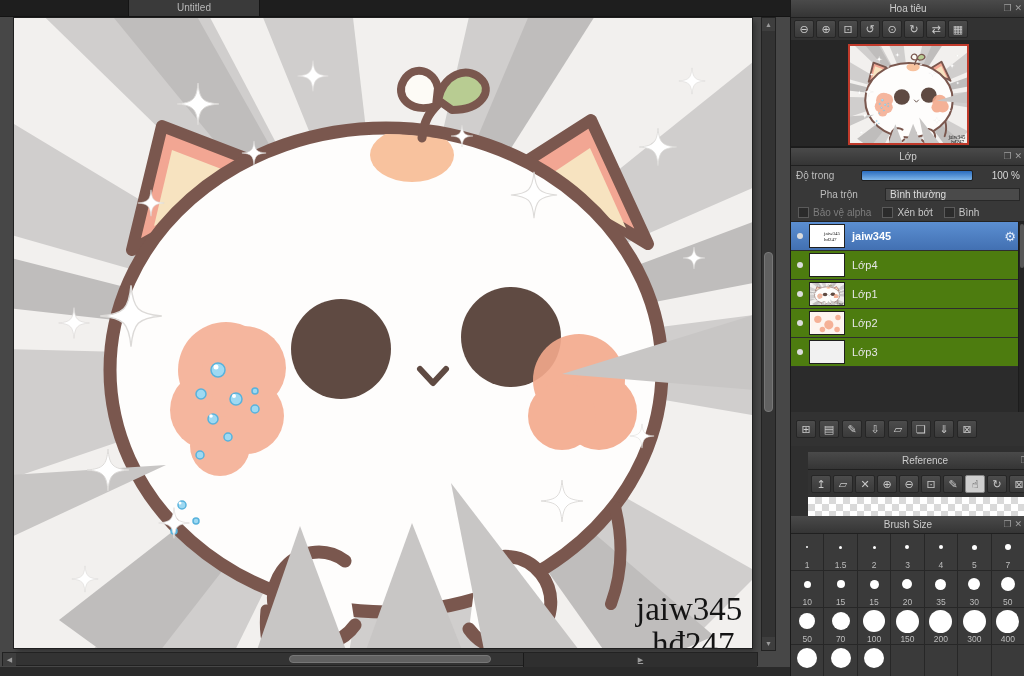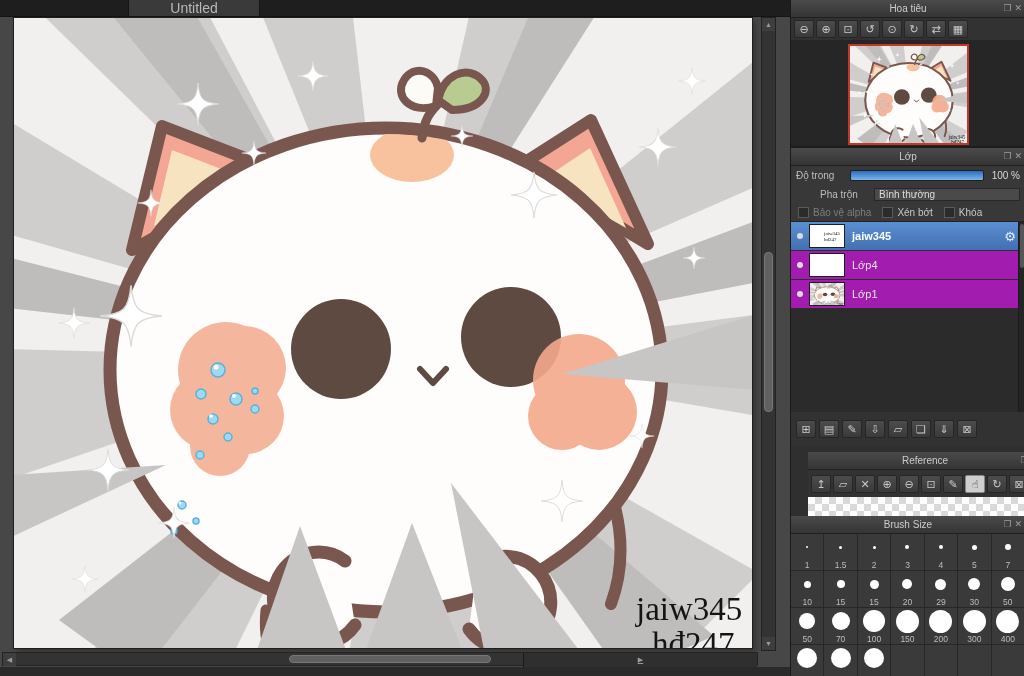--- a/index.html
+++ b/index.html
@@ -4,21 +4,21 @@
 <style>
   html,body{margin:0;padding:0;width:1024px;height:676px;overflow:hidden;
     background:#2e2e2e;font-family:"Liberation Sans","DejaVu Sans",sans-serif;
     -webkit-font-smoothing:antialiased;}
   .app{position:relative;width:1024px;height:676px;}
 
   
   .canvas-area{position:absolute;left:0;top:0;width:790px;height:676px;background:#474747;}
   .titlebar{position:absolute;left:0;top:0;width:790px;height:16px;background:#1e1e1e;border-bottom:1px solid #141414;}
   .doc-tab{position:absolute;left:128px;top:0;width:130px;height:16px;background:#3a3a3a;
-    color:#b8b8b8;font-size:14px;line-height:16px;text-align:center;border-right:1px solid #141414;border-left:1px solid #141414;}
+    color:#b8b8b8;font-size:10px;line-height:16px;text-align:center;border-right:1px solid #141414;border-left:1px solid #141414;}
   .canvas{position:absolute;left:14px;top:18px;width:738px;height:630px;background:#fff;
     box-shadow:0 0 0 1px #1f1f1f,3px 3px 6px rgba(0,0,0,.35);}
   .canvas svg{display:block;width:738px;height:630px;}
 
   .vscroll{position:absolute;right:14px;top:17px;width:15px;height:634px;background:#333;border:1px solid #222;box-sizing:border-box;}
   .sbtn{position:absolute;left:0;width:13px;height:13px;color:#9a9a9a;font-size:7px;text-align:center;line-height:13px;background:#3e3e3e;}
   .sbtn.up{top:0;} .sbtn.down{bottom:0;}
   .vthumb{position:absolute;left:2px;top:234px;width:9px;height:160px;background:#616161;border-radius:4px;border:1px solid #777;box-sizing:border-box;}
   .hscroll{position:absolute;left:2px;bottom:10px;width:756px;height:14px;background:#333;border:1px solid #222;box-sizing:border-box;}
   .sbtn.left{left:0;top:0;} .sbtn.right{right:0;left:auto;top:0;}
@@ -36,32 +36,32 @@
   .icon-btn{width:20px;height:18px;background:linear-gradient(#4c4c4c,#3a3a3a);border:1px solid #262626;
     border-radius:2px;color:#c9c9c9;font-size:11px;line-height:16px;text-align:center;box-sizing:border-box;flex:0 0 auto;}
   .icon-btn.active{background:#cfcfcf;color:#222;border-color:#888;}
 
   .nav-panel{top:0;height:148px;}
   .thumb-wrap{height:109px;background:#262626;display:flex;align-items:center;justify-content:center;}
   .nav-thumb{width:121px;height:101px;border:2px solid #c03a2b;background:#fff;box-sizing:border-box;}
   .nav-thumb svg{display:block;width:117px;height:97px;}
 
   .layer-panel{top:148px;height:372px;}
-  .ctl-row{display:flex;align-items:center;height:19px;padding:0 5px;background:#383838;font-size:10px;color:#bdbdbd;}
+  .ctl-row{display:flex;align-items:center;height:19px;padding:0 5px;background:#383838;font-size:10px;color:#bdbdbd;gap:11px;}
   .ctl-row.blend{height:18px;padding-left:29px;}
   .ctl-label{width:54px;flex:0 0 auto;}
   .slider{flex:1;height:9px;background:linear-gradient(#2a6cbe,#7fb6ea);border:1px solid #1f1f1f;border-radius:2px;}
   .ctl-value{width:36px;text-align:right;color:#d8d8d8;flex:0 0 auto;}
   .blend-select{flex:1;height:13px;background:#4a4a4a;border:1px solid #282828;color:#ddd;font-size:10px;line-height:12px;padding:0 4px;box-sizing:border-box;}
   .checks-row{display:flex;align-items:center;gap:11px;height:18px;padding:0 7px;background:#383838;font-size:10px;color:#c8c8c8;}
   .check-item{display:flex;align-items:center;}
   .check-item.dim{color:#7d7d7d;}
   .cb{width:9px;height:9px;background:#2b2b2b;border:1px solid #5a5a5a;margin-right:4px;flex:0 0 auto;}
   .layer-list{position:relative;height:190px;background:#2b2b2b;border-top:1px solid #222;overflow:hidden;}
-  .layer-row{display:flex;align-items:center;height:28px;background:#a21caf;border-bottom:1px solid #2e2e2e;padding-left:3px;}
+  .layer-row{display:flex;align-items:center;height:28px;background:#4d7c0f;border-bottom:1px solid #2e2e2e;padding-left:3px;}
   .layer-row.selected{background:linear-gradient(#5b8fd2,#4270b2);}
   .eye{width:6px;height:6px;border-radius:50%;background:#dcdcdc;margin:0 6px 0 3px;flex:0 0 auto;}
   .lthumb{width:36px;height:24px;background:#fff;border:1px solid #1f1f1f;margin-right:7px;overflow:hidden;position:relative;flex:0 0 auto;box-sizing:border-box;}
   .lthumb svg{display:block;}
   .sigmini{font-family:"Liberation Serif","DejaVu Serif",serif;font-size:5px;line-height:6px;color:#111;padding:6px 0 0 14px;}
   .lname{font-size:11px;color:#e6e6e6;}
   .layer-row.selected .lname{font-weight:bold;color:#fff;}
   .gear{margin-left:auto;margin-right:9px;color:#e4eefb;font-size:13px;}
   .list-scroll{position:absolute;right:0;top:0;width:7px;height:100%;background:#242424;border-left:1px solid #1c1c1c;box-sizing:border-box;}
   .list-thumb{position:absolute;left:1px;top:2px;width:4px;height:44px;background:#565656;border-radius:2px;}
@@ -274,21 +274,21 @@
           <span class="check-item dim">
             <span class="cb"></span>
             <span>Bảo vệ alpha</span>
           </span>
           <span class="check-item">
             <span class="cb"></span>
             <span>Xén bớt</span>
           </span>
           <span class="check-item">
             <span class="cb"></span>
-            <span>Khóa</span>
+            <span>Bình</span>
           </span>
         </div>
       <div class="layer-list" id="layer-list">
           <div class="layer-row selected">
             <span class="eye"></span>
             <div class="lthumb">
               <div class="sigmini">jaiw345<div>hđ247</div></div>
             </div>
             <span class="lname">jaiw345</span>
             <span class="gear">⚙</span>
@@ -299,20 +299,39 @@
             <span class="lname">Lớp4</span>
           </div>
           <div class="layer-row">
             <span class="eye"></span>
             <div class="lthumb">
               <svg viewBox="0 0 738 630" width="34" height="22" preserveAspectRatio="none">
                 <use href="#artwork"></use>
               </svg>
             </div>
             <span class="lname">Lớp1</span>
+          </div>
+          <div class="layer-row">
+            <span class="eye"></span>
+            <div class="lthumb">
+              <svg viewBox="0 0 36 24" width="34" height="22">
+                <rect width="36" height="24" fill="#fdf4ef"></rect>
+                <circle cx="8" cy="8" r="4" fill="#f5b197"></circle>
+                <circle cx="20" cy="14" r="5" fill="#f5b197"></circle>
+                <circle cx="30" cy="6" r="3" fill="#f5b197"></circle>
+                <circle cx="13" cy="19" r="3" fill="#f5b197"></circle>
+                <circle cx="29" cy="19" r="3" fill="#f5b197"></circle>
+              </svg>
+            </div>
+            <span class="lname">Lớp2</span>
+          </div>
+          <div class="layer-row">
+            <span class="eye"></span>
+            <div class="lthumb" style="background: rgb(241, 241, 241);"></div>
+            <span class="lname">Lớp3</span>
           </div>
           <div class="list-scroll">
             <div class="list-thumb"></div>
           </div>
         </div>
       <div class="toolbar layer-toolbar" id="layer-toolbar">
           <div class="icon-btn"><span>⊞</span></div>
           <div class="icon-btn"><span>▤</span></div>
           <div class="icon-btn"><span>✎</span></div>
           <div class="icon-btn"><span>⇩</span></div>
@@ -418,21 +437,21 @@
           <div class="bcell">
             <div class="bdot-wrap">
               <div class="bdot" style="height: 10px; width: 10px;"></div>
             </div>
             <div class="blabel">20</div>
           </div>
           <div class="bcell">
             <div class="bdot-wrap">
               <div class="bdot" style="height: 11px; width: 11px;"></div>
             </div>
-            <div class="blabel">29</div>
+            <div class="blabel">35</div>
           </div>
           <div class="bcell">
             <div class="bdot-wrap">
               <div class="bdot" style="height: 12px; width: 12px;"></div>
             </div>
             <div class="blabel">30</div>
           </div>
           <div class="bcell">
             <div class="bdot-wrap">
               <div class="bdot" style="height: 14px; width: 14px;"></div>

